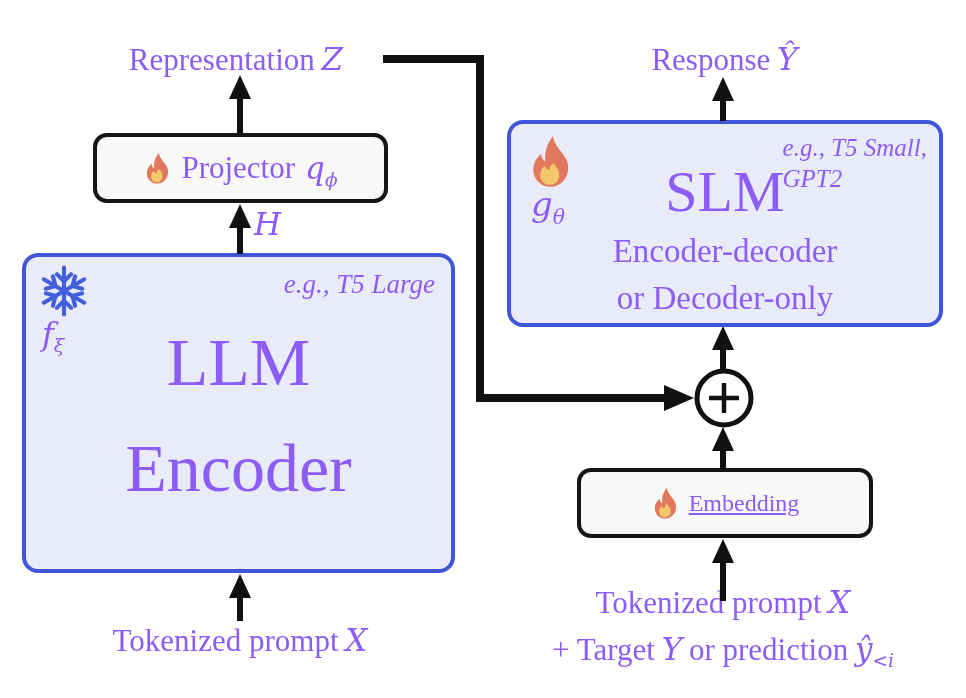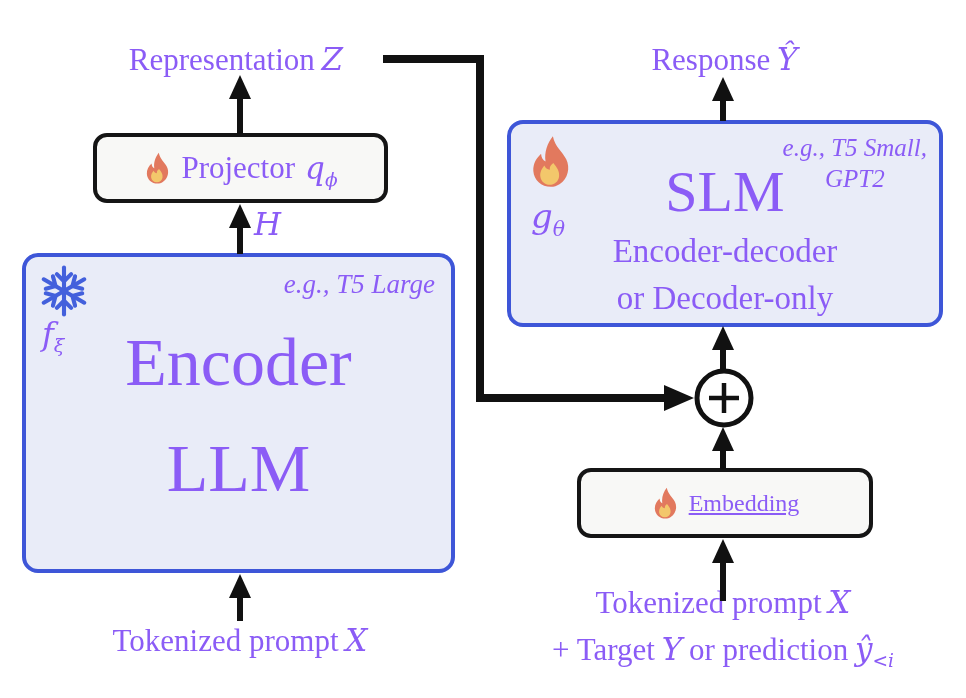--- a/index.html
+++ b/index.html
@@ -32,23 +32,23 @@
   #proj-box    { left:93px;  top:133px; width:295px; height:70px; font-size:31px; }
   #emb-box     { left:577px; top:468px; width:296px; height:70px; font-size:24px;text-decoration:underline; }
 
   #llm-box     { left:22px;  top:253px; width:433px; height:320px; }
   #llm-example { right:16px; top:12px;  font-size:27px; font-style:italic; white-space:nowrap;font-family:Liberation Serif, serif; }
   #llm-snow    { left:12px;  top:8px; }
   #llm-param   { left:16px;  top:58px;  font-size:32px; }
   #llm-title   { left:0; right:0; top:52px; font-size:68px; line-height:106px; }
 
   #slm-box     { left:507px; top:120px; width:436px; height:207px; }
-  #slm-example { right:12px; top:8px; font-size:25px; font-style:italic; line-height:31px; text-align:center; white-space:nowrap; }
+  #slm-example { right:12px; top:8px; font-size:25px; font-style:italic; line-height:31px; text-align:left; white-space:nowrap; }
   #slm-flame   { left:16px;  top:10px; }
-  #slm-param   { left:20px;  top:72px; font-size:34px; }
+  #slm-param   { left:20px;  top:60px; font-size:34px; }
   #slm-title   { left:0; right:0; top:36px; font-size:58px; line-height:64px; }
   #slm-sub     { left:0; right:0; top:104px; font-size:33px; line-height:47px; }
 
   #tok-left    { left:20px;  top:622px; width:440px; }
   #tok-right   { left:478px; top:579px; width:490px; line-height:46px; }
 
   #wires { left:0; top:0; z-index:5; pointer-events:none; }
 </style>
 </head>
 <body>
@@ -84,22 +84,22 @@
         </g>
       <g transform="rotate(120 12 12)">
           <line x1="12" y1="1.2" x2="12" y2="22.8"></line>
           <path d="M8.7 4.2 12 7.5l3.3-3.3"></path>
           <path d="M8.7 19.8 12 16.5l3.3 3.3"></path>
         </g>
     </svg>
     <span class="abs math" id="llm-param"><span>f</span><sub class="msub">ξ</sub></span>
     <div class="abs" id="llm-example">e.g., T5 Large</div>
     <div class="abs center" id="llm-title">
+      <div>LLM</div>
       <div>Encoder</div>
-      <div>LLM</div>
     </div>
   </div>
 
   <div class="abs label center" id="tok-left">
     <span class="seg">Tokenized prompt</span><span class="seg math">X</span>
   </div>
 
   <div class="abs label center" id="resp-label">
     <span class="seg">Response</span><span class="seg math">Ŷ</span>
   </div>

